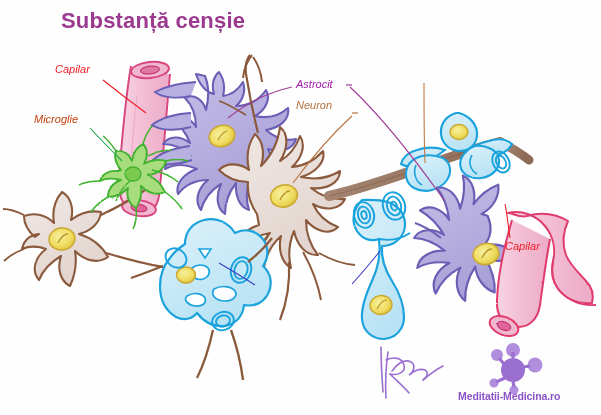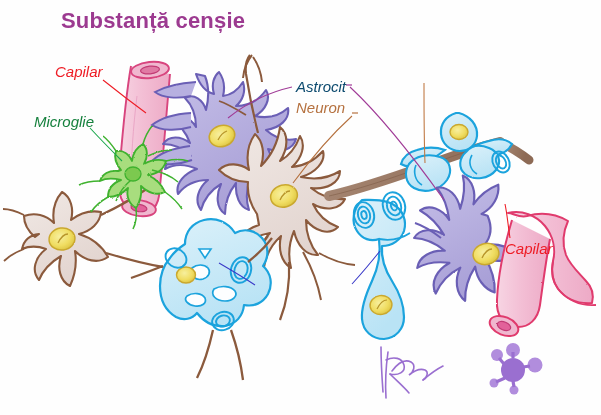--- a/index.html
+++ b/index.html
@@ -21,26 +21,26 @@
     color:#9c3a90;
     letter-spacing:.2px;
     white-space:nowrap;
   }
   #title-gray{left:48px;top:8px;margin-left:13px;}
   #title-white{left:362px;top:8px;}
   .lbl{
     position:absolute;
     font-family:"Liberation Sans", sans-serif;
     font-style:italic;
-    font-size:15px;
+    font-size:11px;
     white-space:nowrap;
   }
   #label-capilar-left{left:55px;top:63px;color:#ee1c25;}
-  #label-microglie{left:34px;top:113px;color:#15803d;}
-  #label-astrocit{left:296px;top:78px;color:#0c4a6e;}
+  #label-microglie{left:34px;top:113px;color:#c2410c;}
+  #label-astrocit{left:296px;top:78px;color:#a21caf;}
   #label-neuron{left:296px;top:99px;color:#b5713f;}
   #label-axon{left:392px;top:68px;color:#c07a45;}
   #label-capilar-right{left:505px;top:240px;color:#ee1c25;}
   #label-oligodendrocit{left:247px;top:286px;color:#3a3ac8;}
   #watermark{
     position:absolute;left:458px;top:390px;
     font-family:"Liberation Sans", sans-serif;
     font-weight:bold;font-size:10.5px;color:#8b53c8;
     white-space:nowrap;letter-spacing:-.1px;
   }
@@ -356,13 +356,14 @@
   <div class="lbl" id="label-microglie">Microglie</div>
 
   <div class="lbl" id="label-astrocit">Astrocit</div>
 
   <div class="lbl" id="label-neuron">Neuron</div>
 
 
   <div class="lbl" id="label-capilar-right">Capilar</div>
 
 
+  <div id="watermark">Meditatii-Medicina.ro</div>
 </div>
 
 </body></html>

